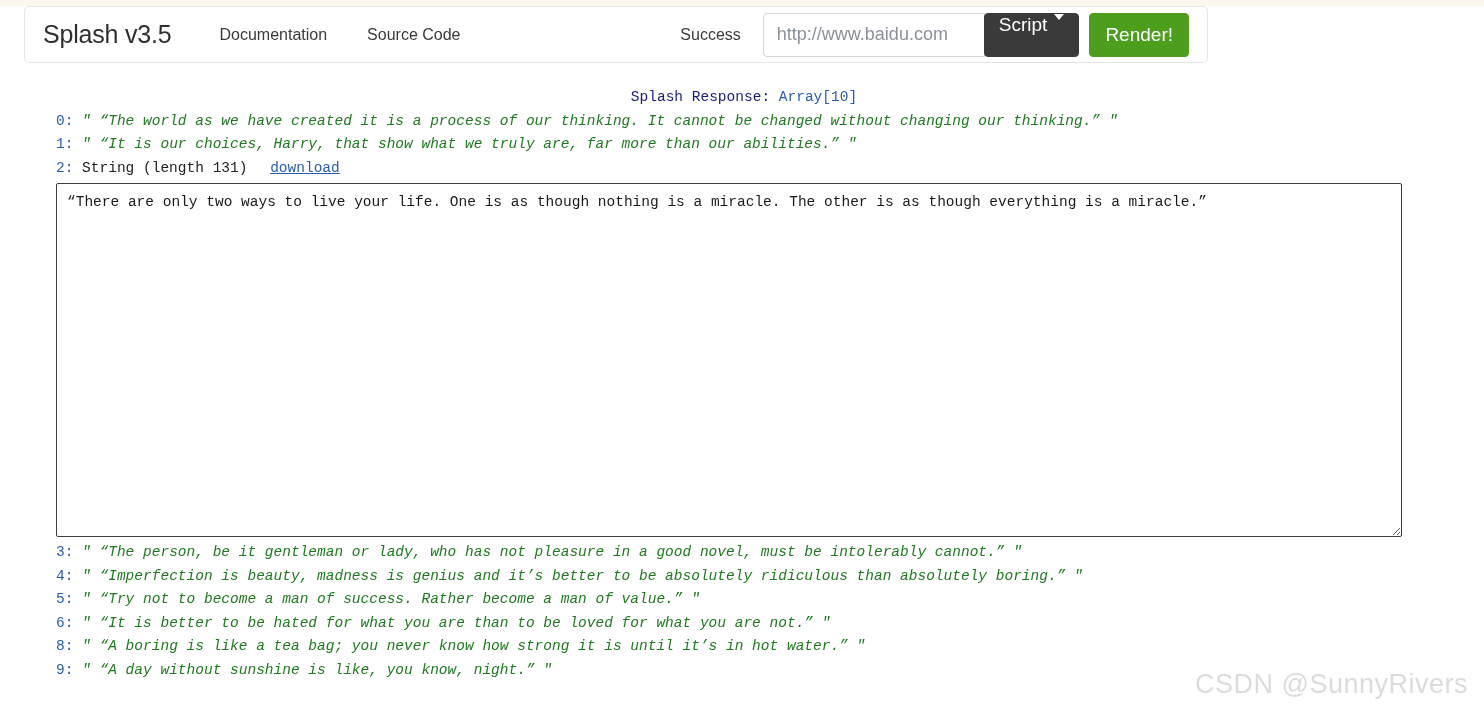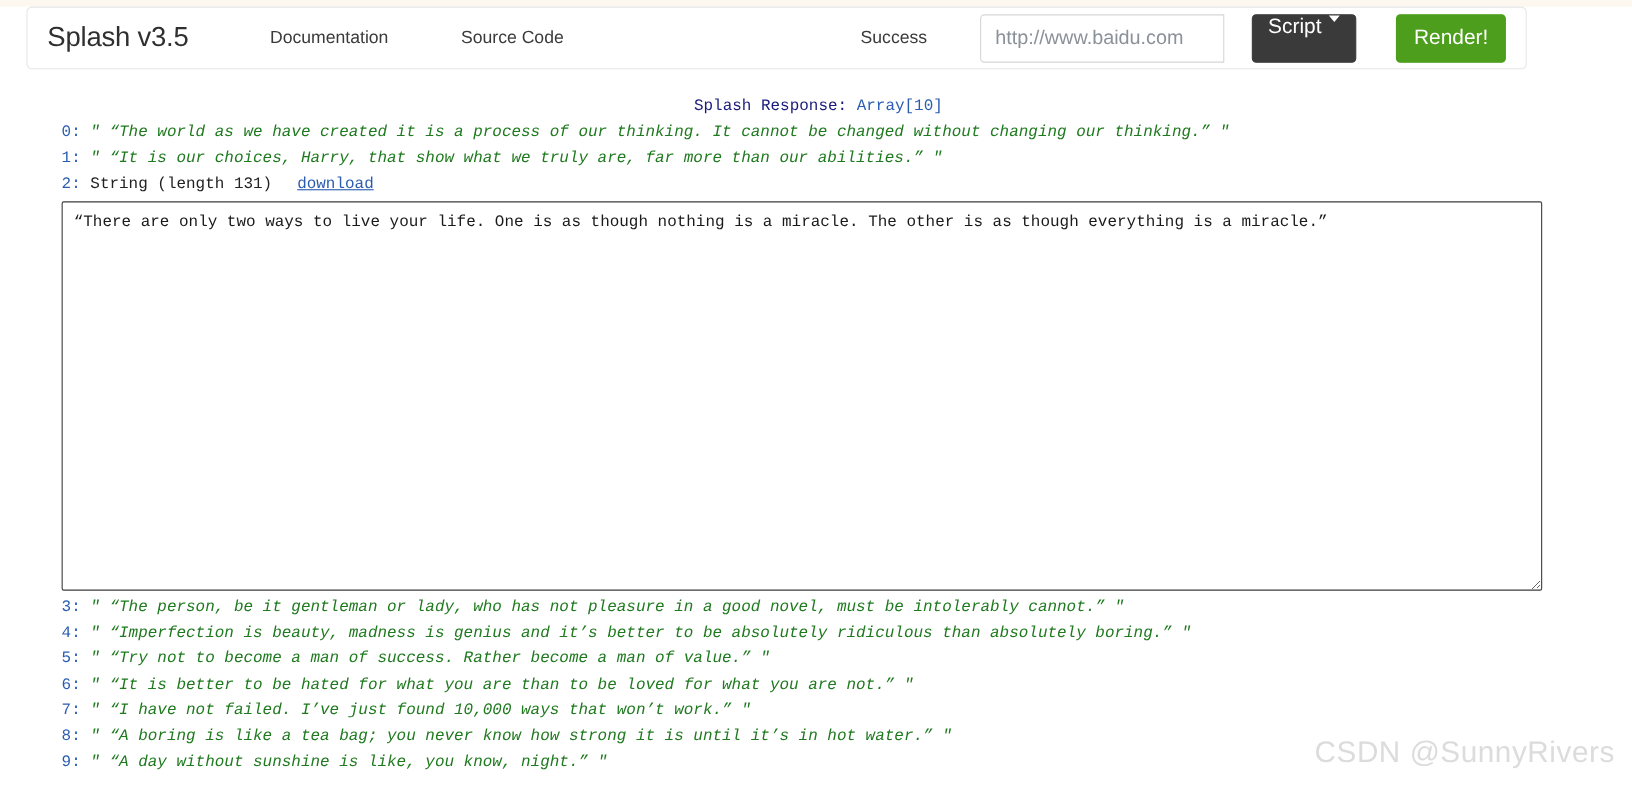--- a/index.html
+++ b/index.html
@@ -20,28 +20,27 @@
     width: 1484px;
     height: 6px;
     background: #fdf8ef;
   }
 
   
   .navbar {
     position: absolute;
     top: 6px;
     left: 24px;
-    width: 1364px;
+    width: 1184px;
     height: 57px;
     background: #ffffff;
     border: 1px solid #e6e6e6;
     border-radius: 5px;
     display: flex;
     align-items: center;
-    gap: 26px;
   }
   .brand {
     font-size: 25px;
     color: #2f2f2f;
     padding-left: 18px;
     padding-right: 28px;
     letter-spacing: -0.2px;
     white-space: nowrap;
   }
   .nav-link {
@@ -247,26 +246,20 @@
     <span class="qmark">″</span>
   </div>
 
   <div class="entry">
     <span class="idx">6:</span>
     <span class="qmark">″</span>
     <span class="qtext">“It is better to be hated for what you are than to be loved for what you are not.”</span>
     <span class="qmark">″</span>
   </div>
 
-  <div class="entry">
-    <span class="idx">7:</span>
-    <span class="qmark">″</span>
-    <span class="qtext">“I have not failed. I’ve just found 10,000 ways that won’t work.”</span>
-    <span class="qmark">″</span>
-  </div>
 
   <div class="entry">
     <span class="idx">8:</span>
     <span class="qmark">″</span>
     <span class="qtext">“A boring is like a tea bag; you never know how strong it is until it’s in hot water.”</span>
     <span class="qmark">″</span>
   </div>
 
   <div class="entry">
     <span class="idx">9:</span>

